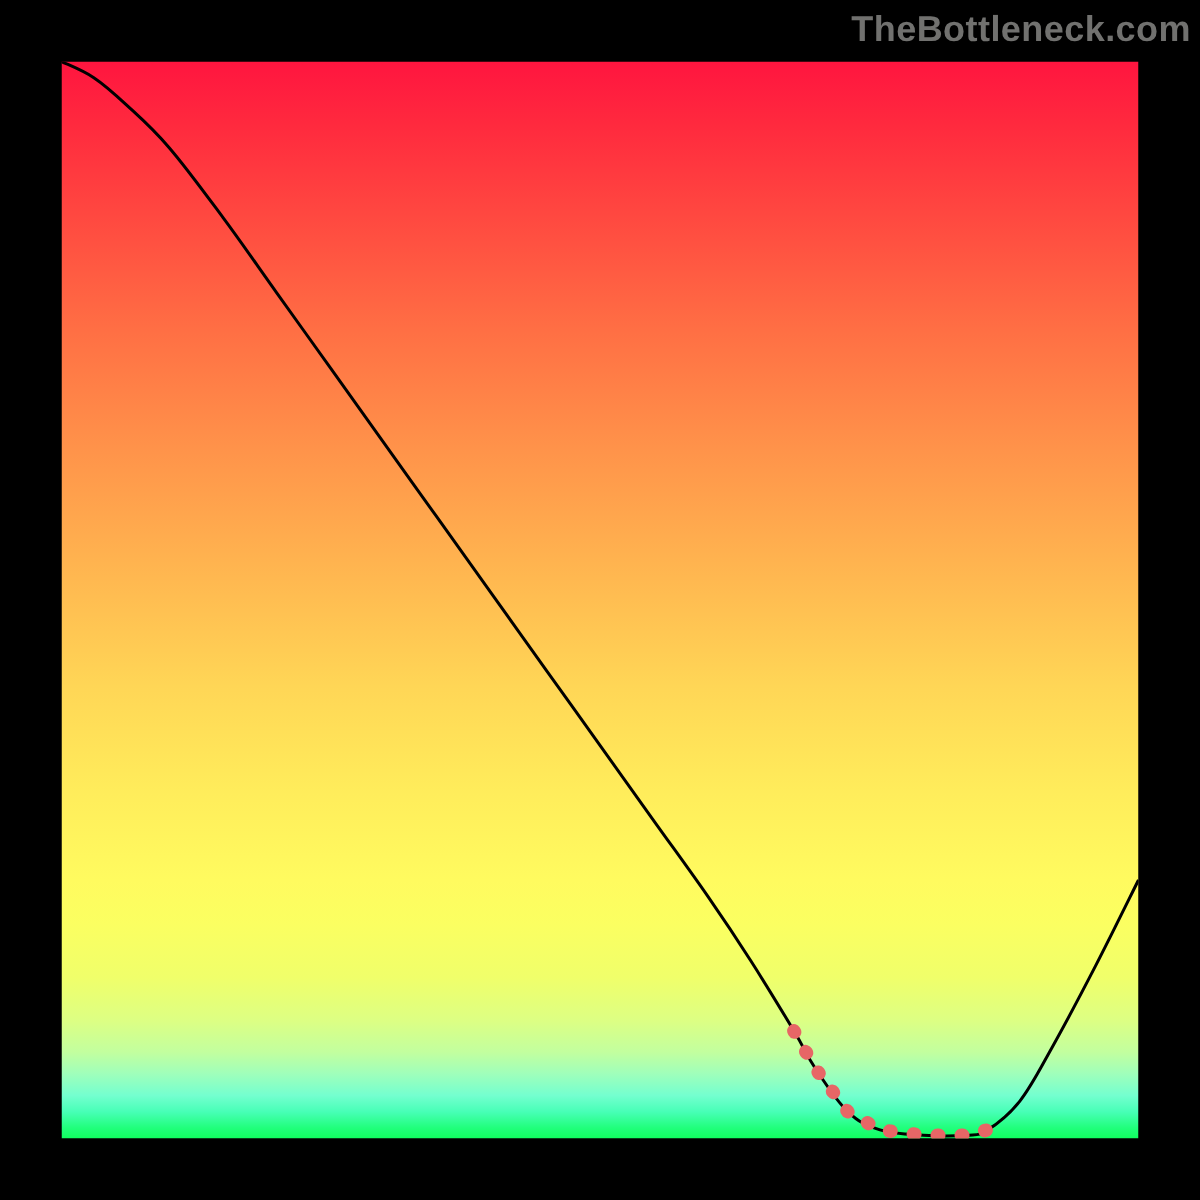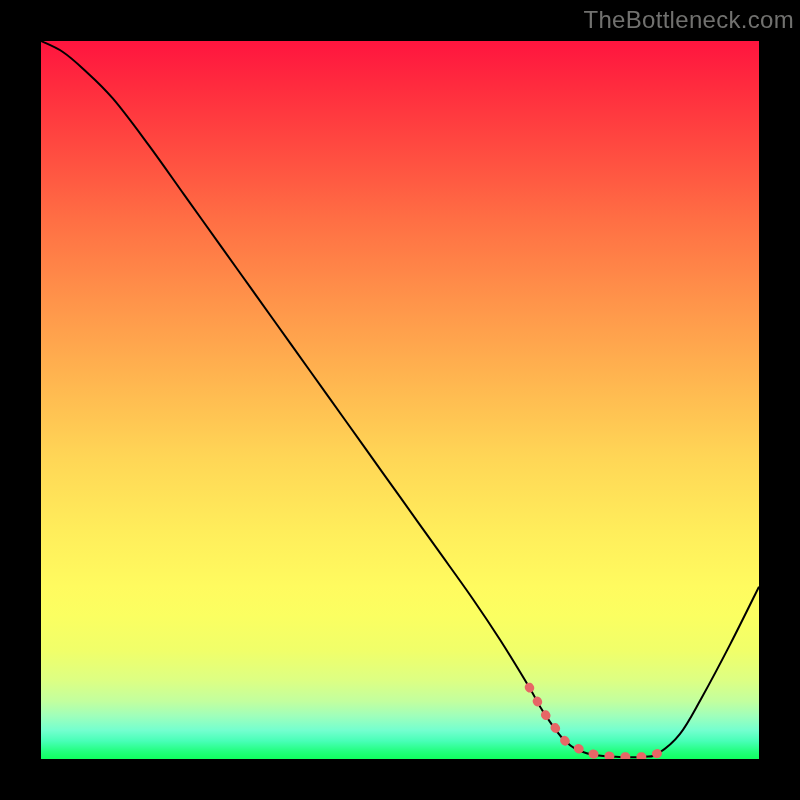--- a/index.html
+++ b/index.html
@@ -54,21 +54,21 @@
       #21ff7c 99%,
       #10ff5f 100%
     );
   }
   .watermark {
     position: absolute;
     right: 6px;
     top: 6px;
     color: #71716f;
     font-size: 24px;
-    font-weight: 400;
+    font-weight: 700;
     letter-spacing: 0.3px;
   }
   svg.curve {
     position: absolute;
     left: 0;
     top: 0;
     width: 718px;
     height: 718px;
     overflow: visible;
   }

